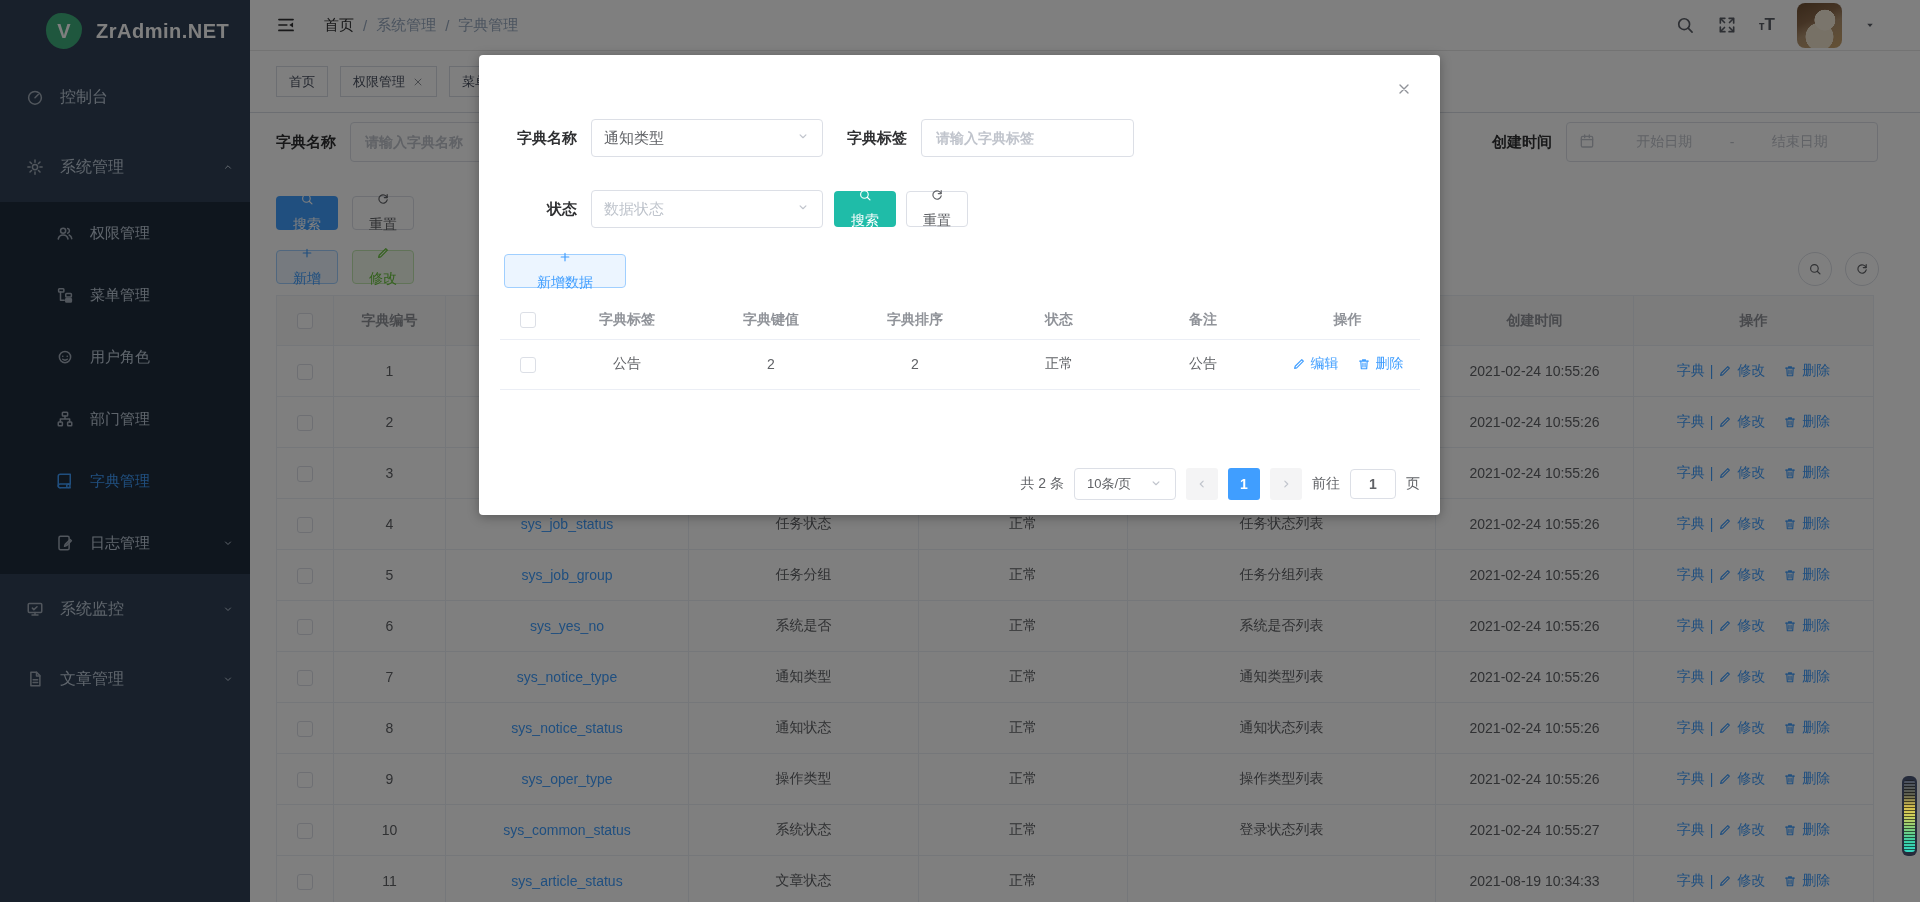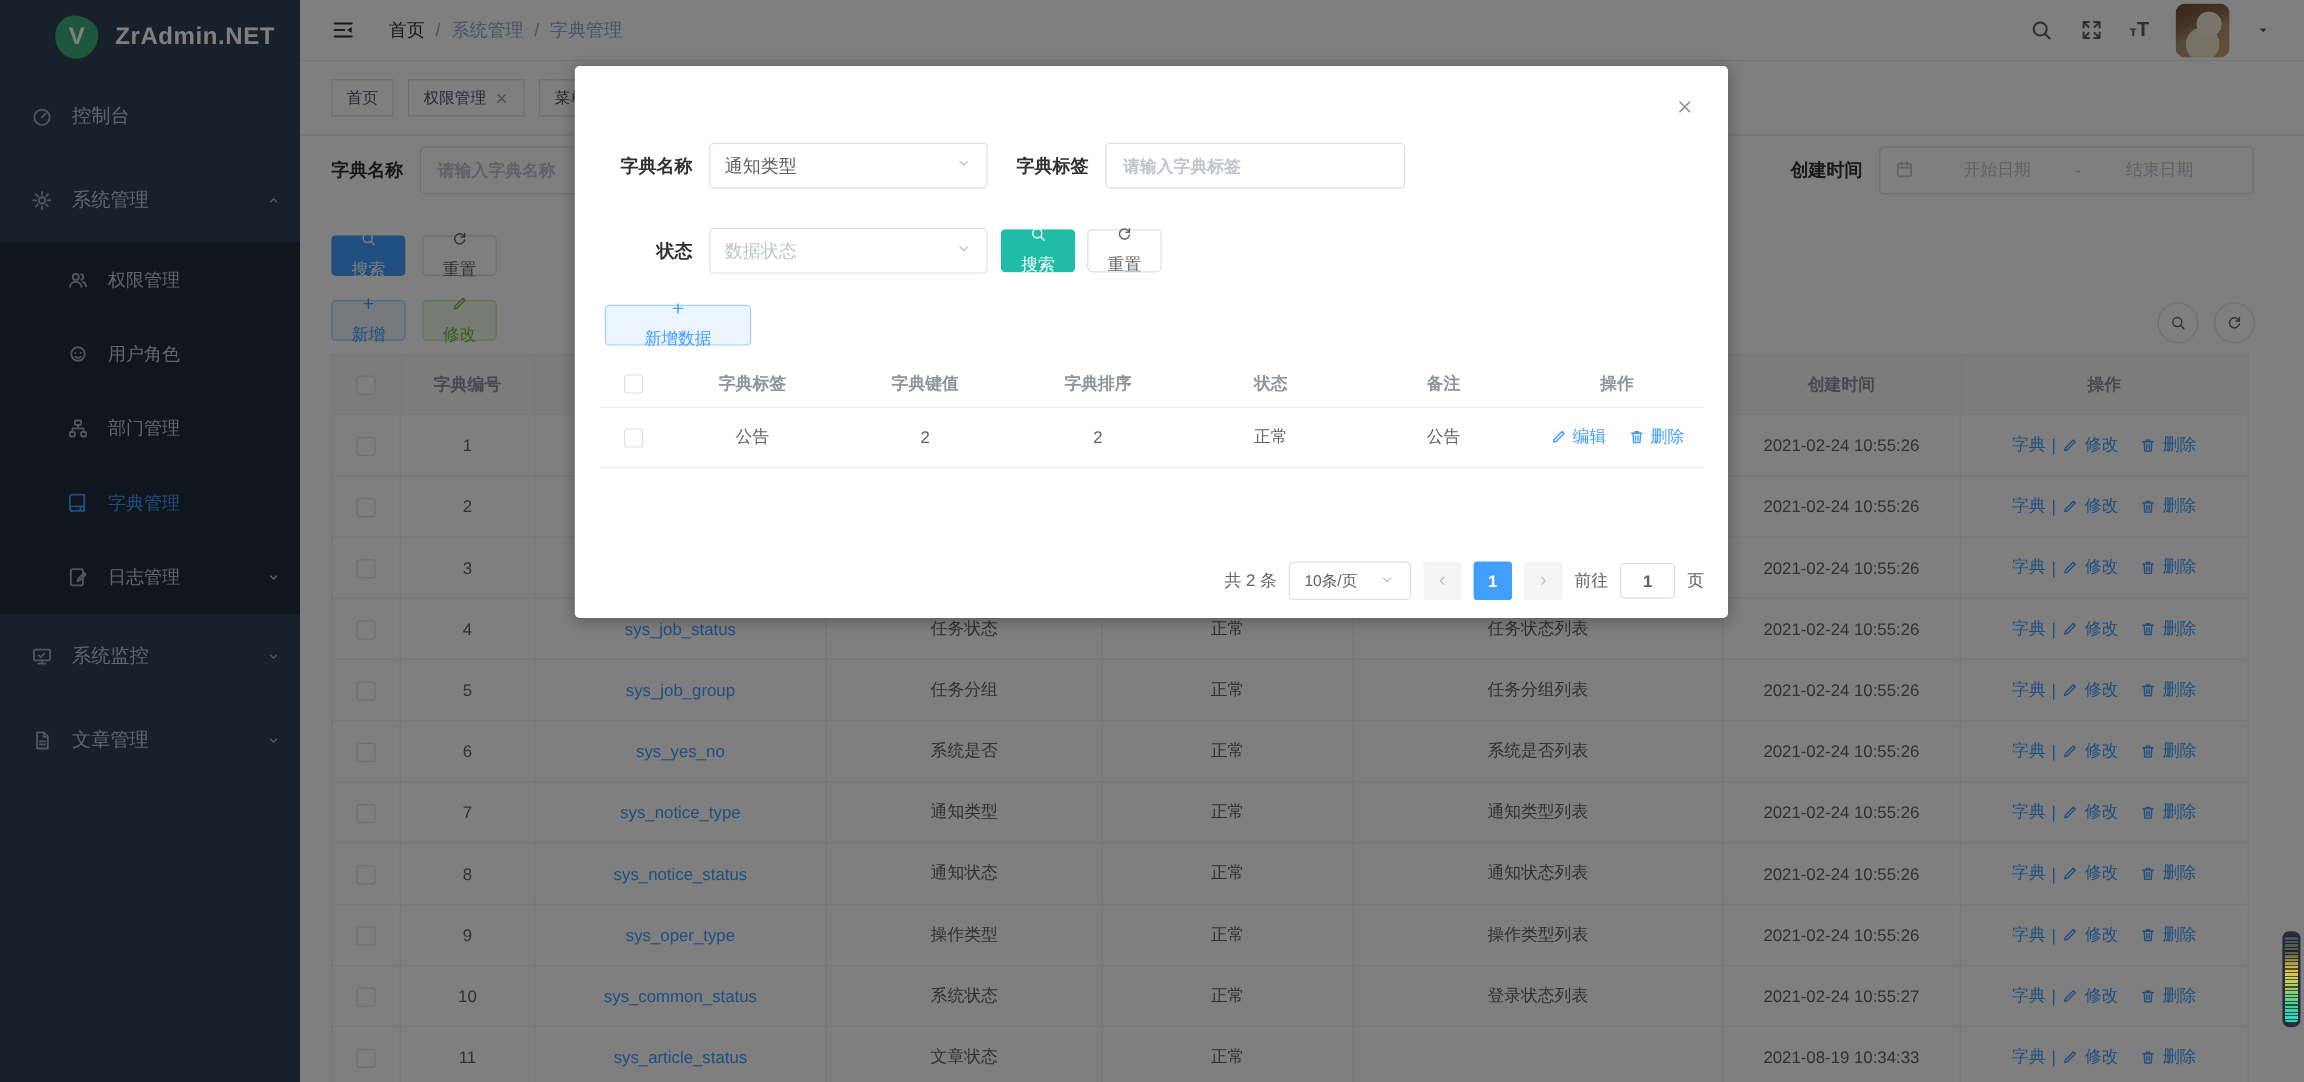--- a/index.html
+++ b/index.html
@@ -28,21 +28,21 @@
   .menu-item.active, .menu-item.active .mi-icon { color:#409eff; }
   .submenu { background:#1f2d3d; }
 
   
   .topbar { position:absolute; left:250px; top:0; right:0; height:51px; background:#fff; display:flex; align-items:center; border-bottom:1px solid #e6e6e6; }
   .hamburger { margin-left:26px; color:#303133; cursor:pointer; display:flex; }
   .breadcrumb { margin-left:28px; font-size:15px; display:flex; align-items:center; gap:9px; }
   .crumb-first { color:#303133; }
   .crumb-sep { color:#97a8be; }
   .crumb { color:#97a8be; }
-  .topbar-right { margin-left:auto; display:flex; align-items:center; gap:22px; padding-right:28px; color:#5a5e66; }
+  .topbar-right { margin-left:auto; display:flex; align-items:center; gap:22px; padding-right:44px; color:#5a5e66; }
   .tb-icon { cursor:pointer; display:flex; }
   .font-icon { font-size:17px; font-weight:bold; color:#5a5e66; cursor:pointer; }
   .font-icon .small-t { font-size:12px; }
   .avatar { width:45px; height:45px; border-radius:8px; cursor:pointer;
             background:
               radial-gradient(circle at 62% 38%, #f4ead8 0 26%, transparent 27%),
               radial-gradient(circle at 50% 75%, #efe3cd 0 34%, transparent 35%),
               linear-gradient(155deg,#6e4f33 0%,#8a684a 35%,#b09270 55%,#caa36a 100%); }
   .caret { color:#5a5e66; display:flex; }
 
@@ -89,21 +89,21 @@
   .modal-close { position:absolute; top:26px; right:28px; color:#909399; cursor:pointer; display:flex; }
   .m-row { position:absolute; left:25px; display:flex; align-items:center; }
   .m-row.r1 { top:64px; }
   .m-row.r2 { top:135px; }
   .m-label { font-size:15px; font-weight:bold; color:#303133; width:73px; text-align:right; margin-right:14px; }
   .select { width:232px; height:38px; border:1px solid #dcdfe6; border-radius:4px; display:flex; align-items:center; padding:0 12px; cursor:pointer; background:#fff; }
   .select .sel-val { flex:1; font-size:15px; color:#606266; }
   .select .sel-val.ph { color:#bfc4cc; }
   .select .chev { color:#c0c4cc; }
   .m-label2 { font-size:15px; font-weight:bold; color:#303133; margin:0 14px 0 24px; }
-  .m-input { width:250px; height:38px; }
+  .m-input { width:213px; height:38px; }
   .m-btns { display:flex; gap:10px; margin-left:11px; }
   .btn-reset-m { height:36px; }
   .add-btn { position:absolute; left:25px; top:199px; width:122px; height:34px; }
   .modal-table { position:absolute; left:21px; top:246px; width:920px; }
   .modal-table th, .modal-table td { height:50px; text-align:center; font-size:14px; border-bottom:1px solid #ebeef5; color:#606266; }
   .modal-table th { color:#909399; font-weight:bold; height:38px; }
   .pagination { position:absolute; right:20px; top:413px; height:32px; display:flex; align-items:center; gap:10px; font-size:14px; color:#606266; }
   .psize { width:102px; height:32px; }
   .psize .sel-val { font-size:13px; color:#606266; }
   .pg-btn { width:32px; height:32px; border-radius:3px; background:#f4f4f5; color:#c0c4cc; display:flex; align-items:center; justify-content:center; cursor:pointer; }
@@ -145,20 +145,29 @@
         </svg>
       </div>
       <div class="submenu">
         <div class="menu-item sub">
           <svg viewBox="0 0 24 24" class="ic mi-icon">
             <circle cx="9.5" cy="9" r="3.4"></circle>
             <path d="M3 20c.7-3.5 3.4-5.4 6.5-5.4s5.8 1.9 6.5 5.4"></path>
             <path d="M15.5 6a3.2 3.2 0 0 1 0 6.2M17.5 14.6c2 .8 3.2 2.6 3.5 5"></path>
           </svg>
           <span class="mi-label">权限管理</span>
+        </div>
+        <div class="menu-item sub">
+          <svg viewBox="0 0 24 24" class="ic mi-icon">
+            <rect x="3.5" y="3.5" width="7" height="4.5" rx="1"></rect>
+            <path d="M6 8v11h5"></path>
+            <rect x="13" y="10" width="7.5" height="4.5" rx="1"></rect>
+            <rect x="13" y="16.8" width="7.5" height="4.5" rx="1" fill="currentColor"></rect>
+          </svg>
+          <span class="mi-label">菜单管理</span>
         </div>
         <div class="menu-item sub">
           <svg viewBox="0 0 24 24" class="ic mi-icon">
             <circle cx="12" cy="12" r="7.5"></circle>
             <circle cx="9" cy="11" r="1.1" fill="currentColor" stroke="none"></circle>
             <circle cx="15" cy="11" r="1.1" fill="currentColor" stroke="none"></circle>
             <path d="M9 15c1.8 1.4 4.2 1.4 6 0"></path>
           </svg>
           <span class="mi-label">用户角色</span>
         </div>

